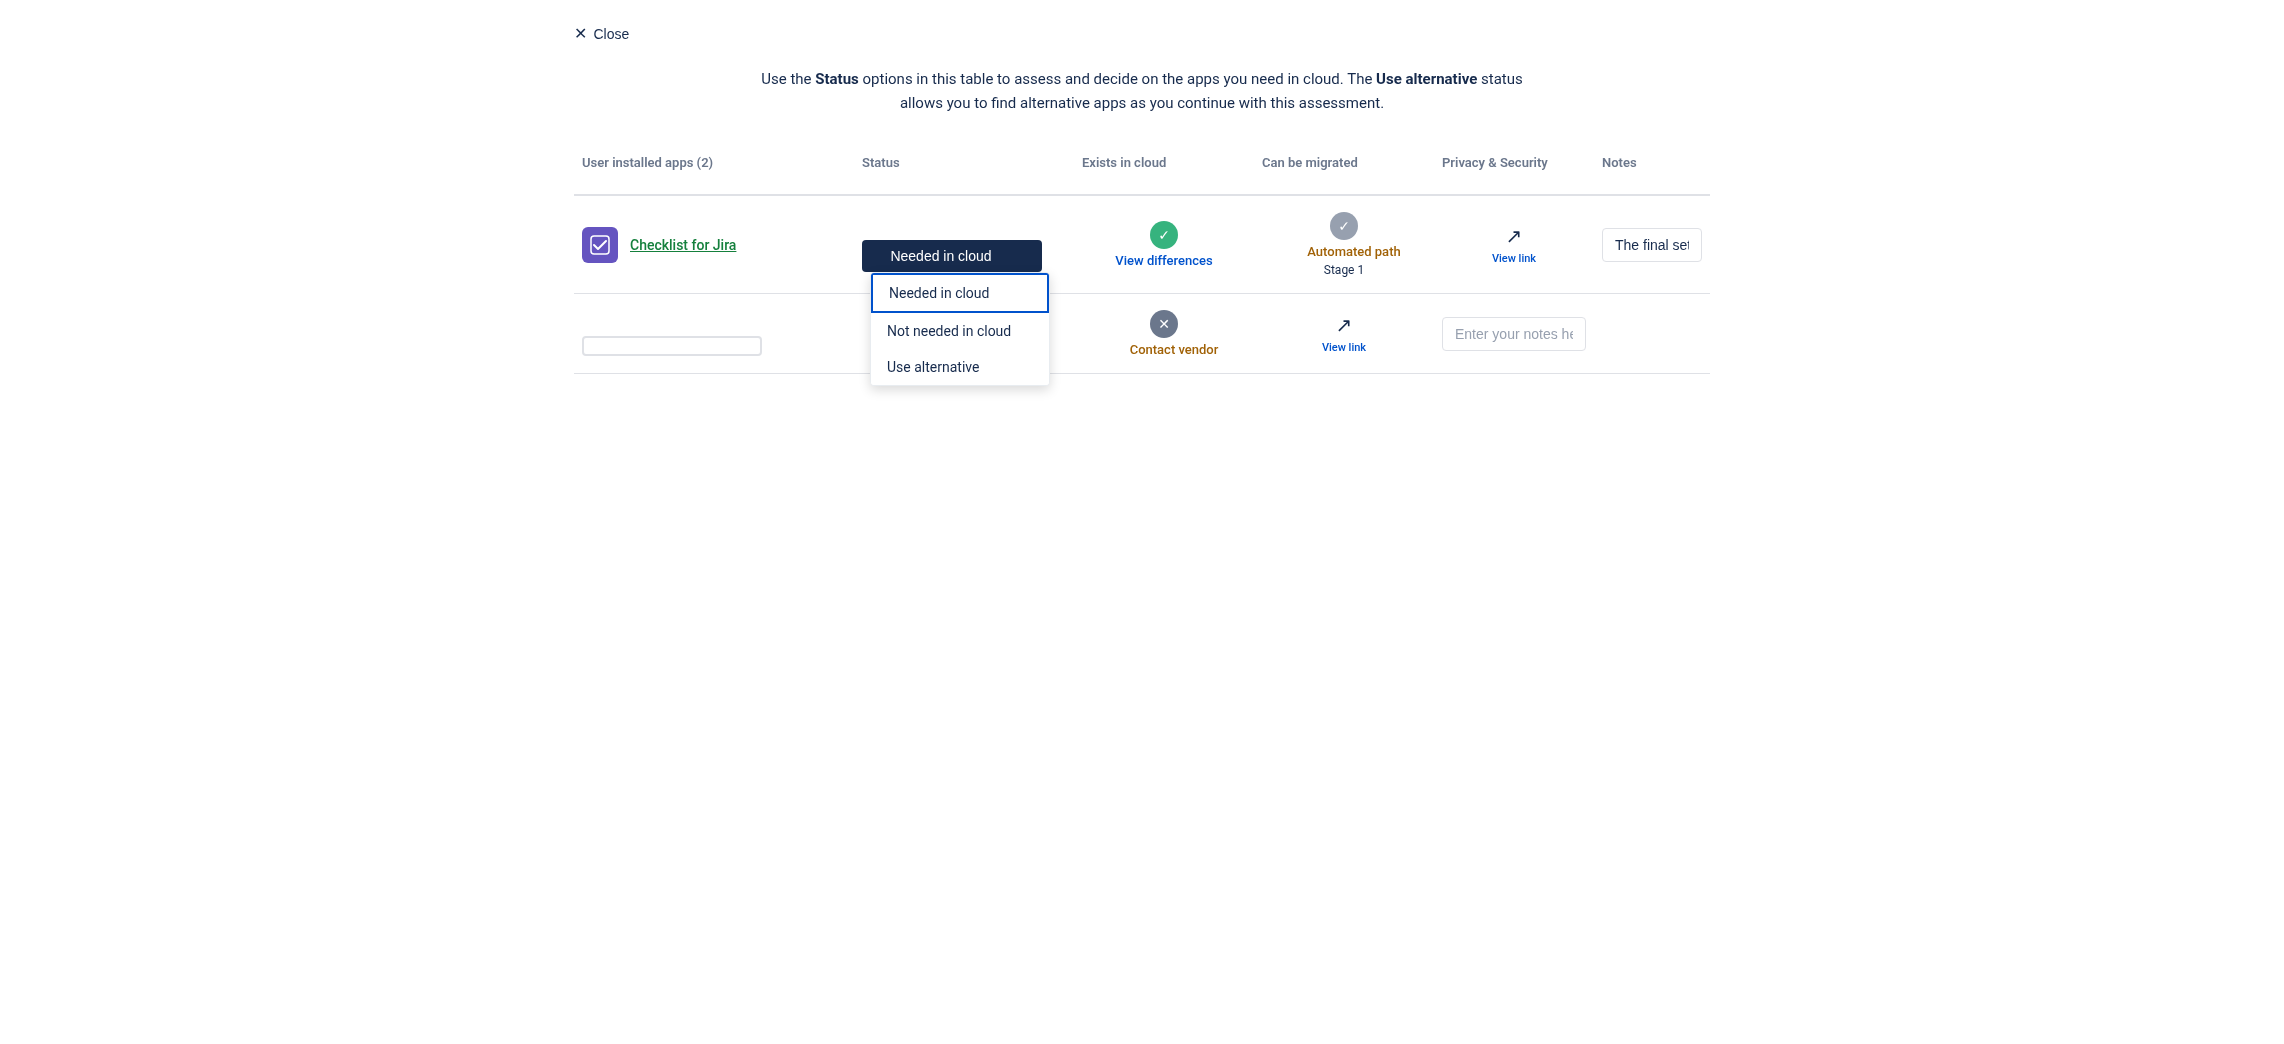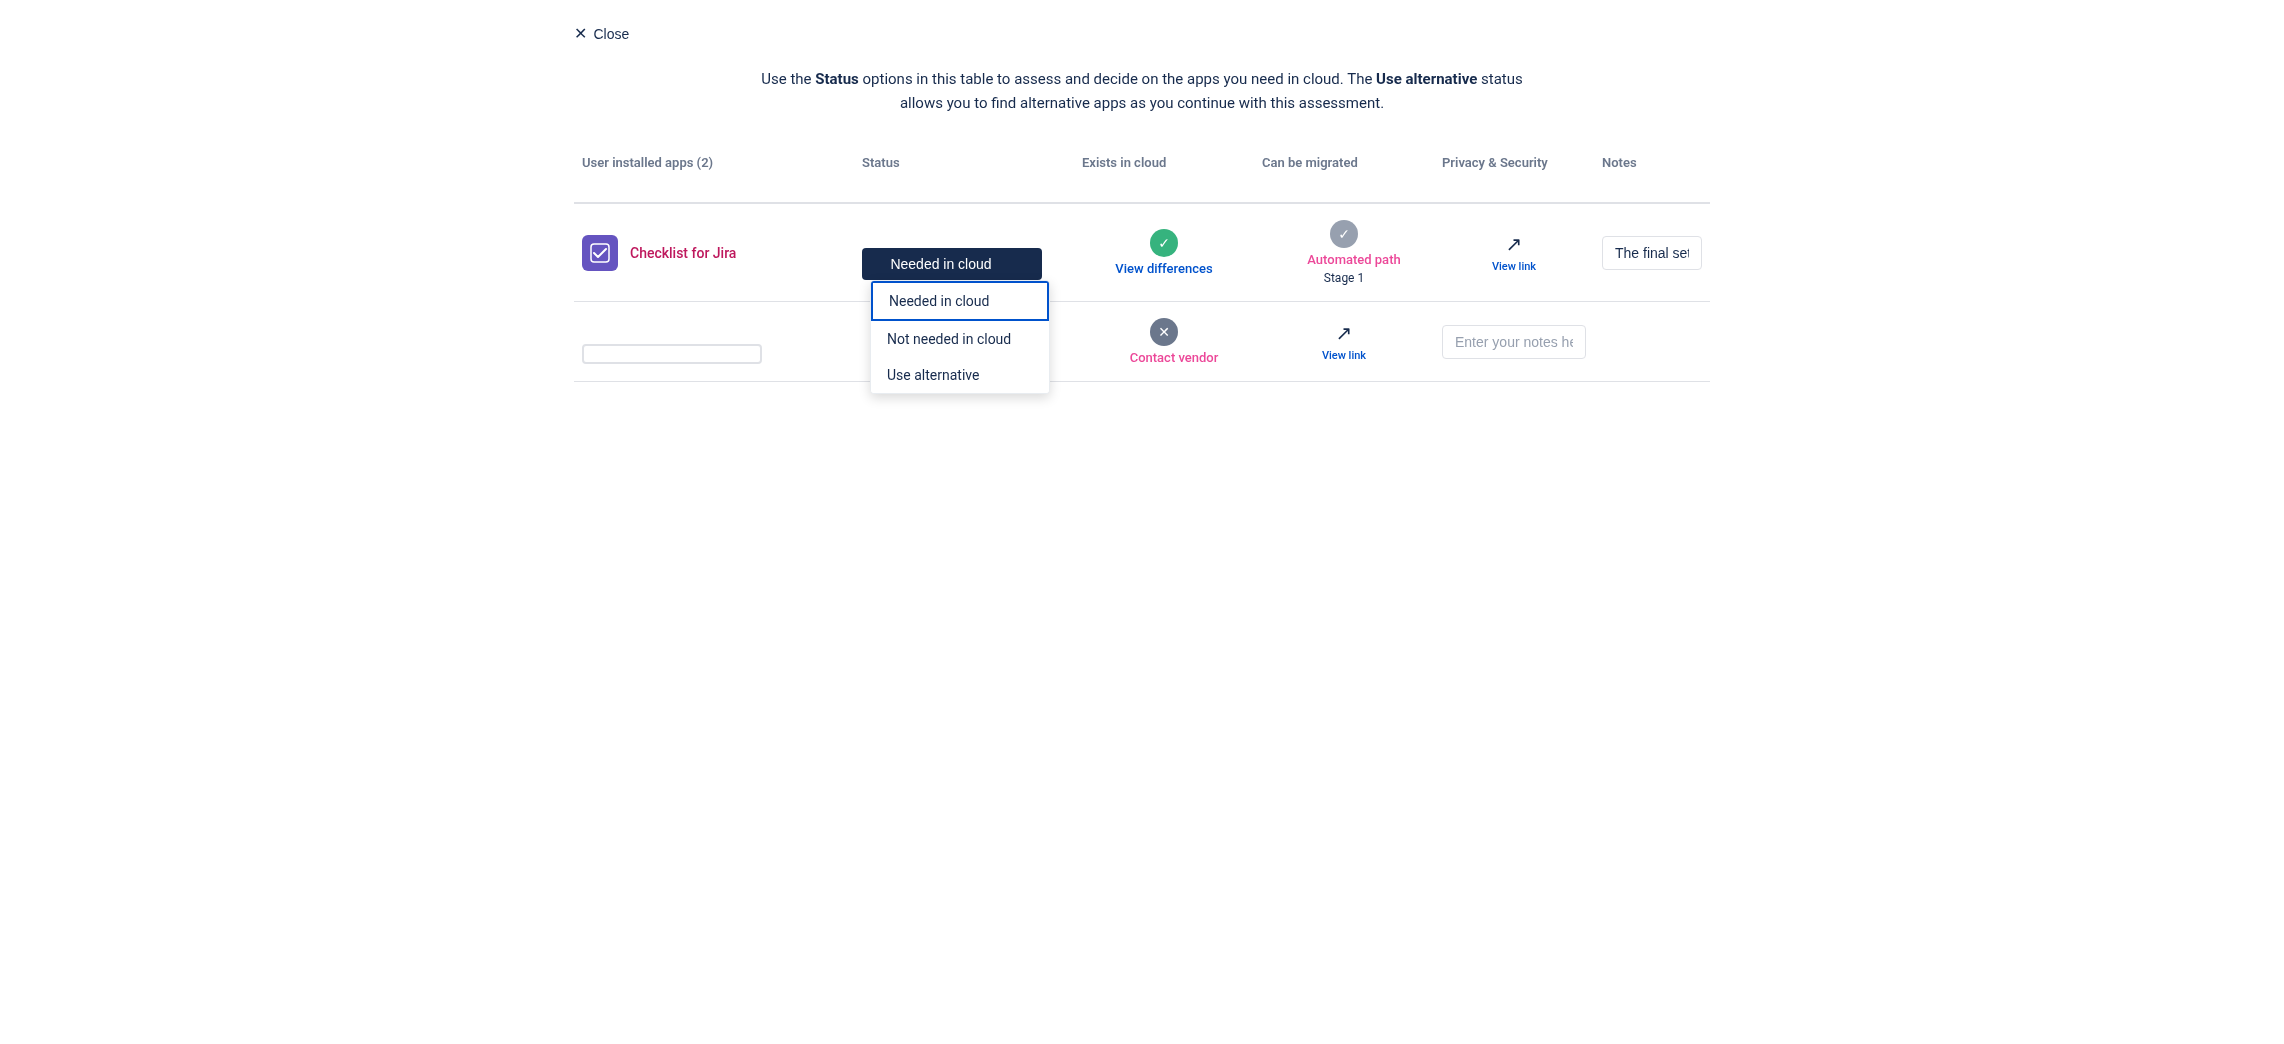--- a/index.html
+++ b/index.html
@@ -76,21 +76,21 @@
     }
 
     .table-section {
       margin-top: 32px;
     }
 
     .table-header {
       display: grid;
       grid-template-columns: 280px 220px 180px 180px 160px 1fr;
       border-bottom: 2px solid #dfe1e6;
-      padding-bottom: 24px;
+      padding-bottom: 16px;
       margin-bottom: 0;
     }
 
     .th {
       font-size: 13px;
       font-weight: 600;
       color: #6b778c;
       padding: 8px 12px 8px 8px;
     }
 
@@ -124,21 +124,22 @@
       background: #6554c0;
     }
 
     .app-icon-insight {
       background: #e8f4fd;
     }
 
     .app-name {
       font-size: 14px;
       font-weight: 500;
-      color: #be185d;
+      color: #15803d;
+      text-decoration: underline;
     }
 
     .status-cell {
       padding: 16px 8px;
       position: relative;
     }
 
     .status-dropdown {
       background: #172b4d;
       color: #fff;
@@ -227,21 +228,21 @@
       border-radius: 50%;
       background: #6b778c;
       display: flex;
       align-items: center;
       justify-content: center;
       color: #fff;
       font-size: 14px;
     }
 
     .automated-link {
-      color: #ec4899;
+      color: #a16207;
       font-size: 13px;
       font-weight: 500;
       text-align: center;
       cursor: pointer;
       text-decoration: none;
       margin-left: 20px;
     }
 
     .stage-text {
       font-size: 12px;

